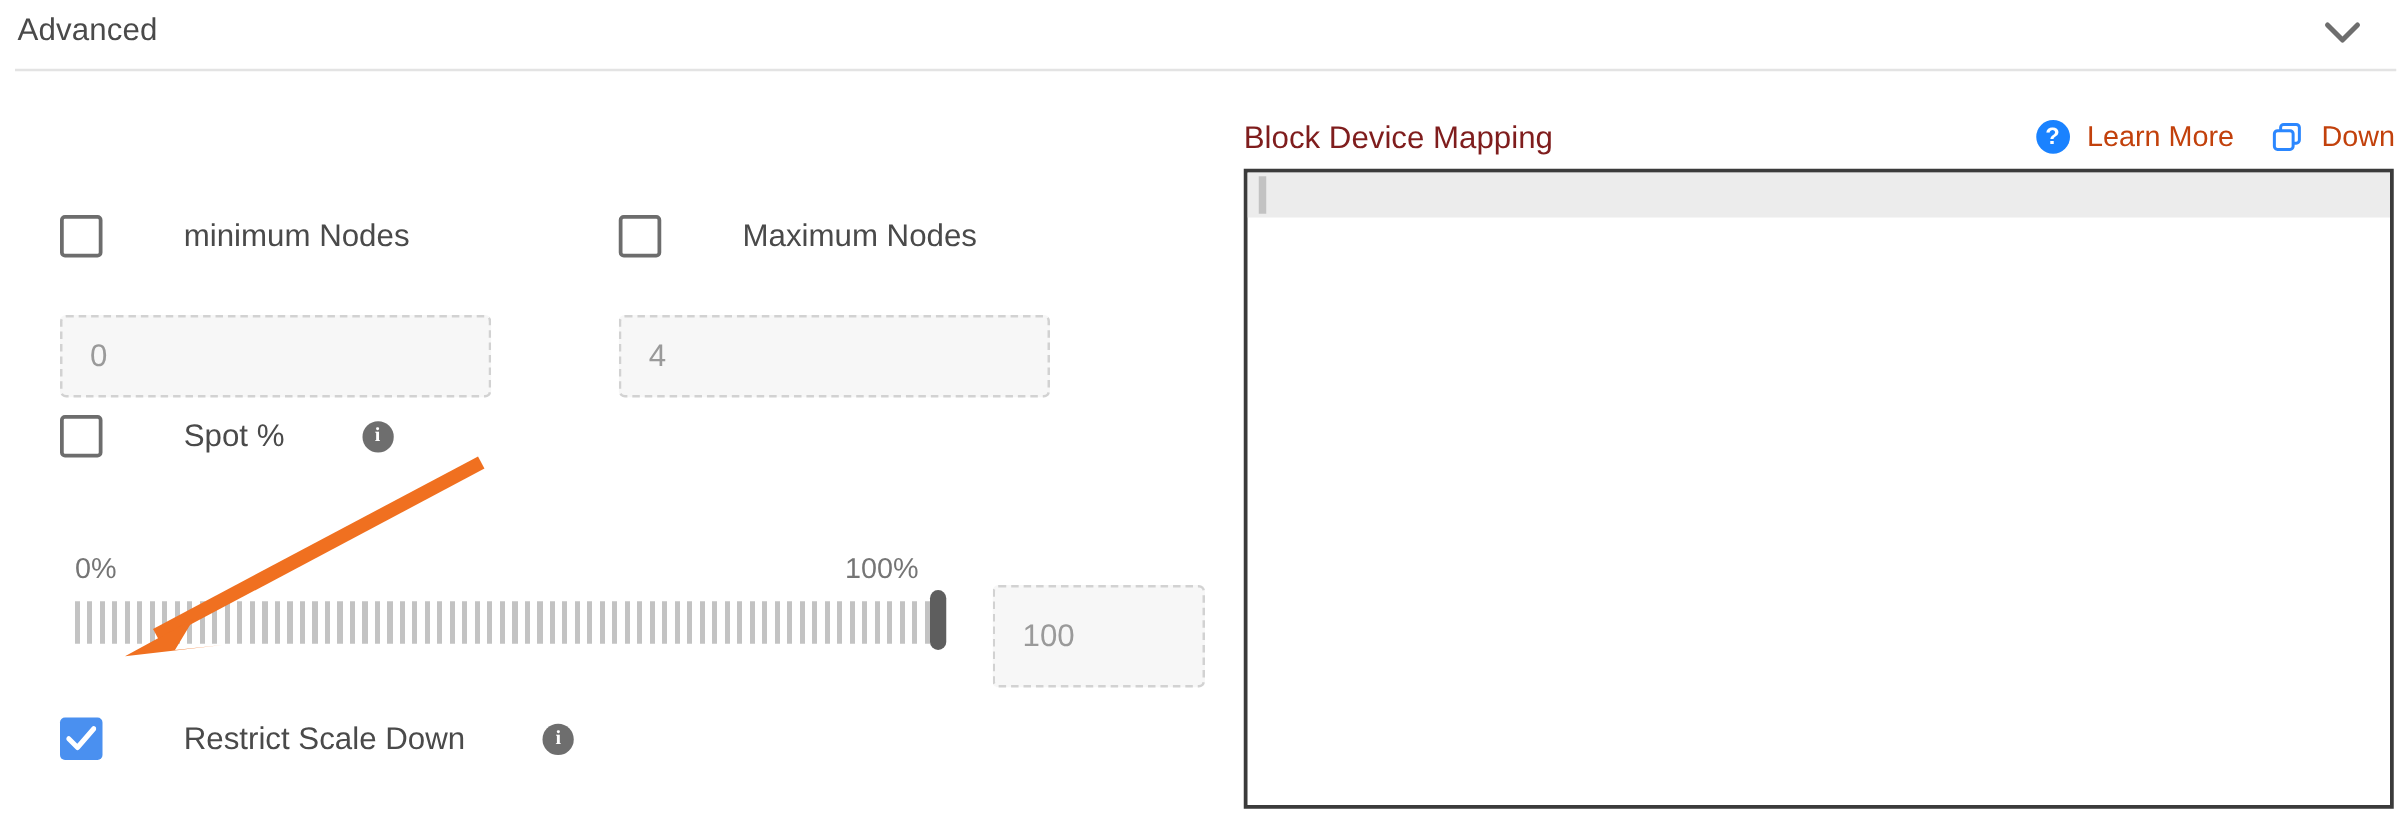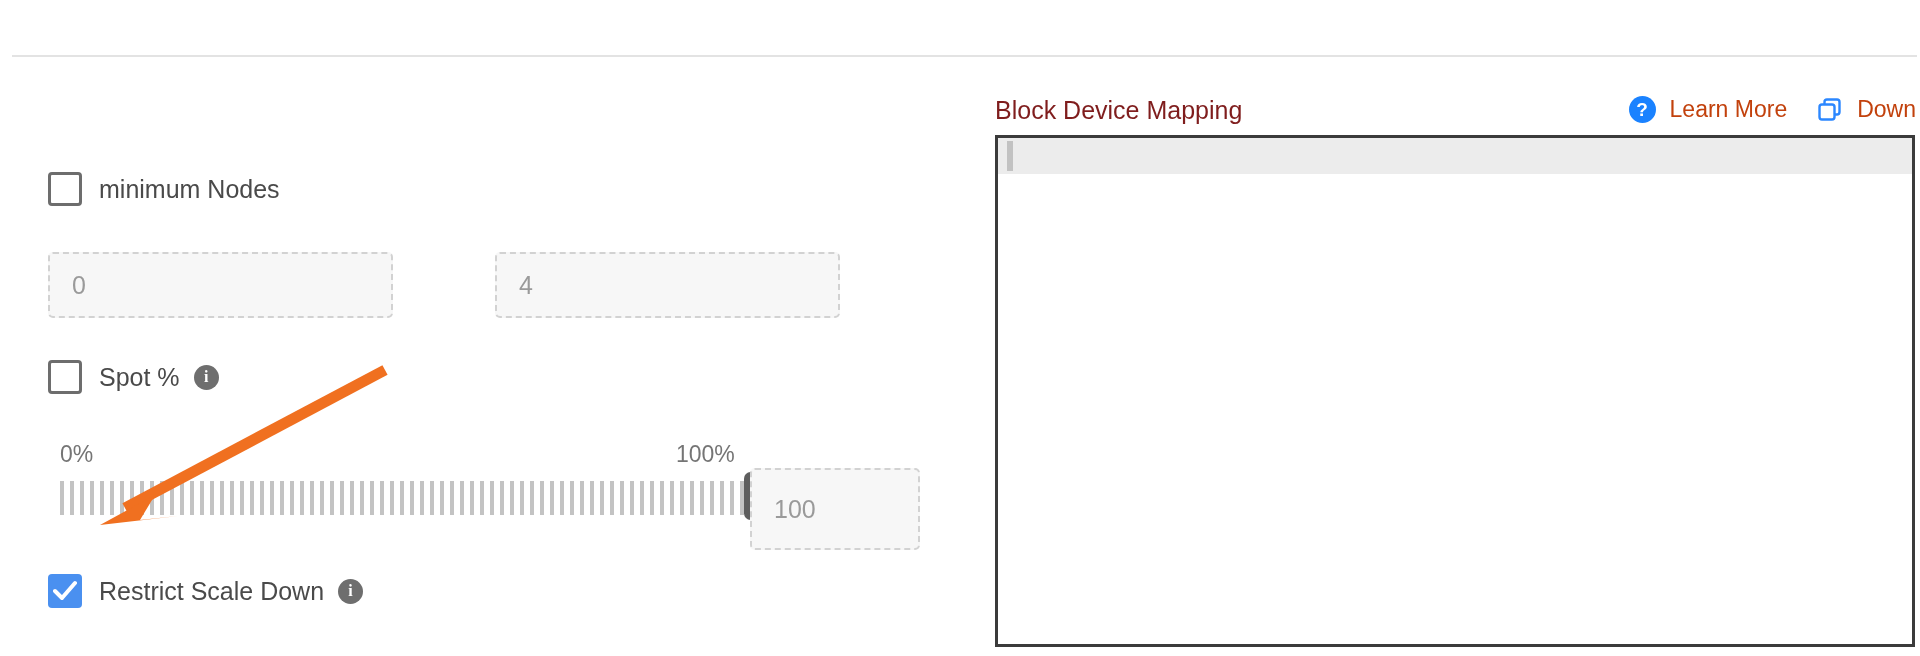--- a/index.html
+++ b/index.html
@@ -43,21 +43,21 @@
   .divider {
     position: absolute;
     left: 12px; top: 55px;
     width: 1905px; height: 2px;
     background: #e3e3e3;
   }
 
   
   .left-col { position: absolute; left: 0; top: 56px; width: 990px; height: 600px; }
 
-  .cb-row { position: absolute; display: flex; align-items: center; }
+  .cb-row { position: absolute; display: flex; align-items: center; gap: 48px; }
   .checkbox {
     width: 34px; height: 34px;
     border: 3px solid #6d6d6d;
     border-radius: 4px;
     background: #ffffff;
     cursor: pointer;
     flex: none;
   }
   .checkbox.checked {
     border: none;
@@ -195,45 +195,57 @@
     left: 0; top: 0;
     width: 1920px; height: 656px;
     pointer-events: none;
   }
 </style>
 </head>
 <body>
 
 <div class="page">
 
+  <div class="section-header">
+    <div class="section-title">Advanced</div>
+    <div class="collapse-chevron">
+      <svg width="34" height="28" viewBox="0 0 34 28">
+        <path d="M5 8 L17 20 L29 8" fill="none" stroke="#6e6e6e" stroke-width="4" stroke-linecap="round" stroke-linejoin="round"></path>
+      </svg>
+    </div>
+  </div>
   <div class="divider"></div>
 
   <div class="left-col">
 
     <div class="cb-row" style="left:48px; top:116px;">
       <div class="checkbox"></div>
       <span class="cb-label">minimum Nodes</span>
     </div>
     <div class="dashed-input" style="left:48px; top:196px; width:345px; height:66px;">0</div>
 
+    <div class="cb-row" style="left:495px; top:116px;">
+      <div class="checkbox"></div>
+      <span class="cb-label">Maximum Nodes</span>
+    </div>
     <div class="dashed-input" style="left:495px; top:196px; width:345px; height:66px;">4</div>
 
-    <div class="cb-row" style="left:48px; top:304px;">
+    <div class="cb-row" style="left:48px; top:276px;">
       <div class="checkbox"></div>
       <span class="cb-label">Spot %</span>
       <span class="info-icon">i</span>
     </div>
 
     <div class="slider-wrap">
       <span class="slider-minlabel">0%</span>
       <span class="slider-maxlabel">100%</span>
       <div class="slider-track"></div>
       <div class="slider-thumb"></div>
     </div>
-    <div class="dashed-input" style="left:750px; top:412px; width:170px; height:82px;">100</div>
+    <div class="dashed-input" style="left:794px; top:412px; width:170px; height:82px;">100</div>
 
     <div class="cb-row" style="left:48px; top:518px;">
       <div class="checkbox checked">
         <svg width="24" height="22" viewBox="0 0 24 22">
           <path d="M2 11 L9 18 L22 3" fill="none" stroke="#ffffff" stroke-width="4" stroke-linecap="round" stroke-linejoin="round"></path>
         </svg>
       </div>
       <span class="cb-label">Restrict Scale Down</span>
       <span class="info-icon">i</span>
     </div>

